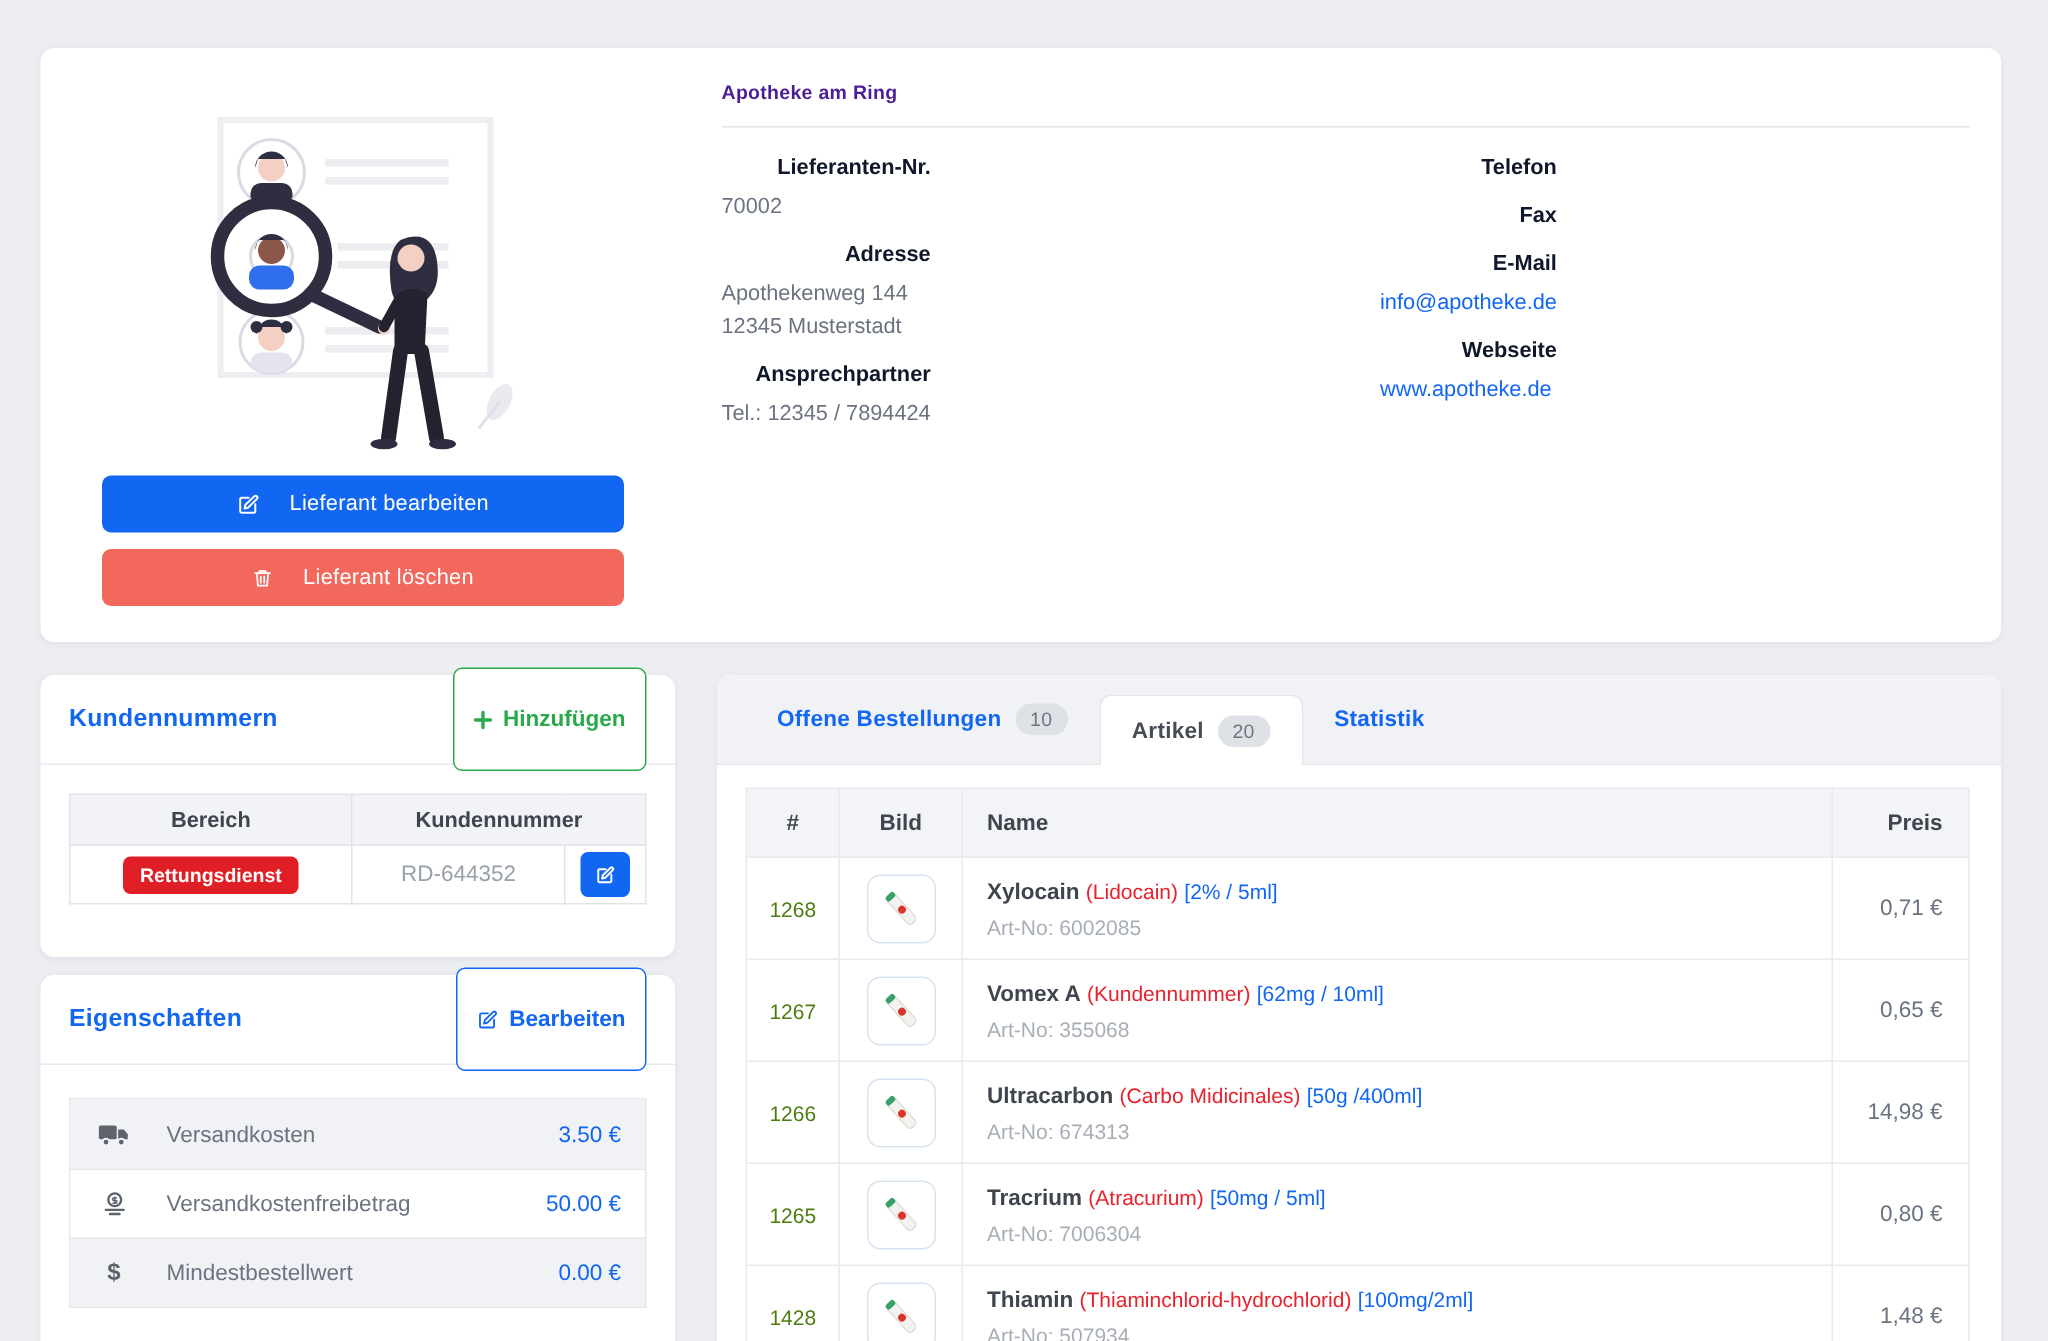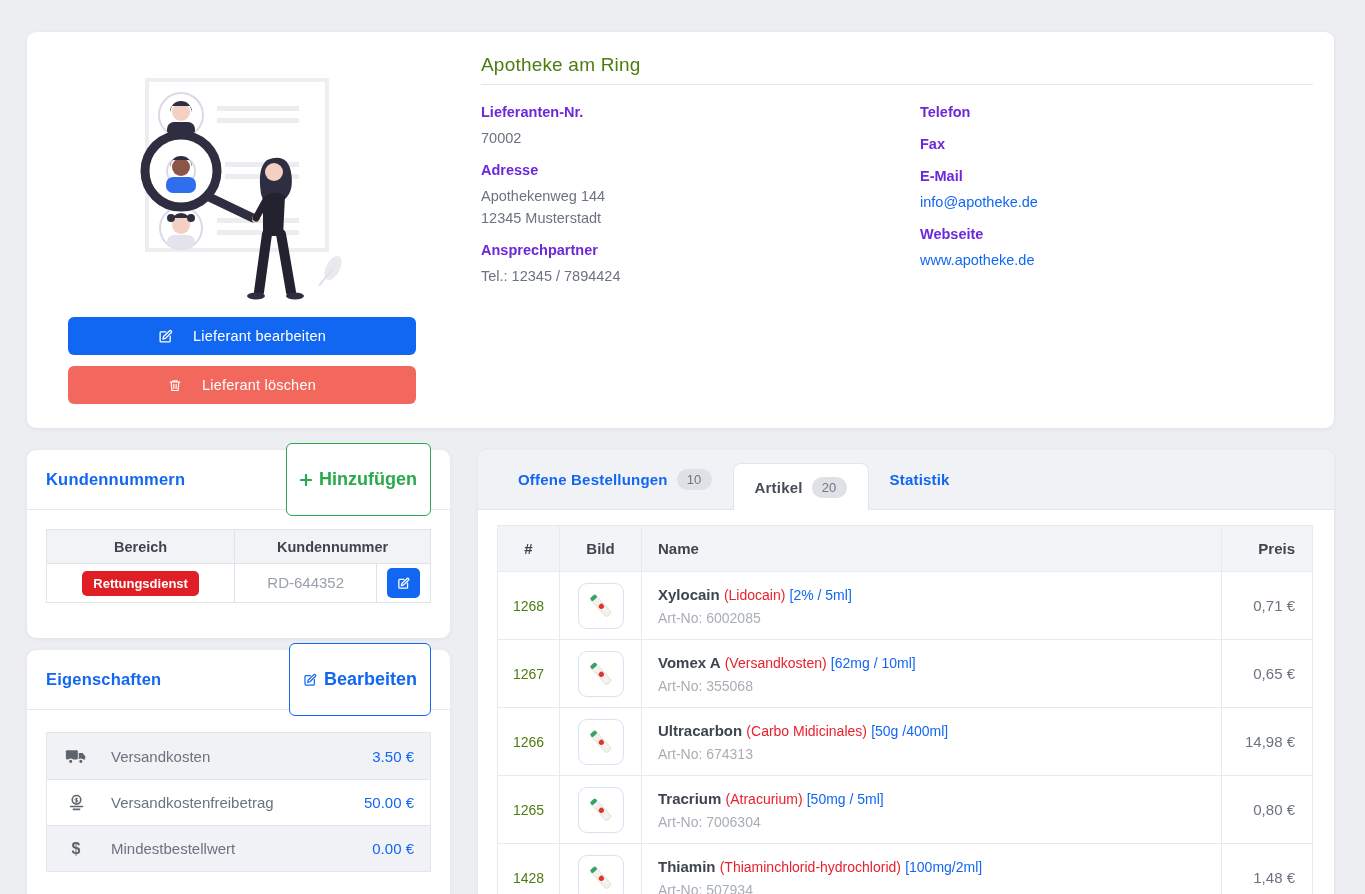--- a/index.html
+++ b/index.html
@@ -13,47 +13,47 @@
   .card {
     position:absolute;
     background:#fff;
     border-radius:9px;
     box-shadow:0 1px 4px rgba(45,55,75,.07);
   }
 
   
   #card-supplier { left:27px; top:32px; width:1307px; height:396px; }
   .illustration { position:absolute; left:90px; top:28px; width:256px; height:256px; }
-  .supplier-title { position:absolute; left:454px; top:22px; font-size:19px; font-weight:normal; color:#4d7c0f; letter-spacing:.2px; }
+  .supplier-title { position:absolute; left:454px; top:22px; font-size:13px; font-weight:bold; color:#4c1d95; letter-spacing:.2px; }
   .title-rule { position:absolute; left:454px; top:52px; width:832px; border-bottom:1px solid #e3e6eb; }
   .info-col { position:absolute; top:72px; }
   #info-left { left:454px; }
   #info-right { left:893px; }
-  .info-label { font-weight:bold; font-size:14.5px; color:#6d28d9; margin-bottom:7px; }
+  .info-label { font-weight:bold; font-size:14.5px; color:#0f172a; margin-bottom:7px;text-align:right; }
   .info-value { font-size:14.5px; color:#6b7280; line-height:22px; }
   .info-group { margin-bottom:13px; }
   .info-gap { margin-bottom:16px; }
   a.link { color:#1267f2; text-decoration:none; font-size:14.5px; line-height:22px; display:inline-block; }
   .btn-big {
     position:absolute; left:41px; width:348px; height:38px;
     border:none; border-radius:6px; color:#fff; font-family:inherit;
     font-size:14.5px; font-weight:500; letter-spacing:.2px;
     display:flex; align-items:center; justify-content:center; gap:20px; cursor:pointer;
   }
   #btn-supplier-edit { top:285px; background:#1267f2; }
   #btn-supplier-delete { top:334px; background:#f2685d; }
 
   
   .card-head {
     height:60px; padding:0 19px; display:flex; align-items:center;
     justify-content:space-between; border-bottom:1px solid #e7e9ee;
   }
   .card-head-title { color:#1267f2; font-weight:bold; font-size:16.5px; letter-spacing:.2px; }
   .btn-outline {
-    background:#fff; border-radius:6px; font-family:inherit; font-size:18px;
+    background:#fff; border-radius:6px; font-family:inherit; font-size:15px;
     font-weight:bold; padding:25px 13px; display:flex; align-items:center; gap:7px; cursor:pointer;
   }
   .btn-green { border:1px solid #29a94c; color:#29a94c; }
   .btn-blue  { border:1px solid #1267f2; color:#1267f2; }
 
   
   #card-customers { left:27px; top:450px; width:423px; height:188px; }
   .cust-table { margin:19px; width:385px; border-collapse:collapse; }
   .cust-table th, .cust-table td { border:1px solid #e0e3e8; text-align:center; }
   .cust-table th { background:#f1f3f6; font-size:14.5px; color:#3f454f; height:34px; font-weight:bold; }
@@ -375,21 +375,21 @@
               <rect x="14.5" y="6" width="7" height="24" rx="2.4" fill="#f4f2ee" stroke="#ddd9d2" stroke-width="0.8"></rect>
               <rect x="14.5" y="5" width="7" height="4" rx="1.6" fill="#3aa06a"></rect>
               <circle cx="18" cy="18.5" r="2.6" fill="#d8362c"></circle>
             </g>
           </svg>
         </span>
       </td>
       <td class="col-name">
         <div class="name-line">
           <span class="art-name">Vomex A</span>
-          <span class="art-substance">(Versandkosten)</span>
+          <span class="art-substance">(Kundennummer)</span>
           <span class="art-dose">[62mg / 10ml]</span>
         </div>
         <div class="art-no">Art-No: 355068</div>
       </td>
       <td class="col-price">0,65 €</td>
     </tr>
 
     <tr>
       <td class="col-id">1266</td>
       <td class="col-img">

